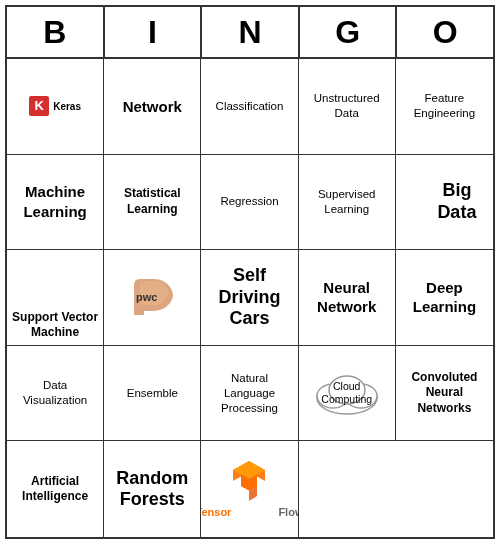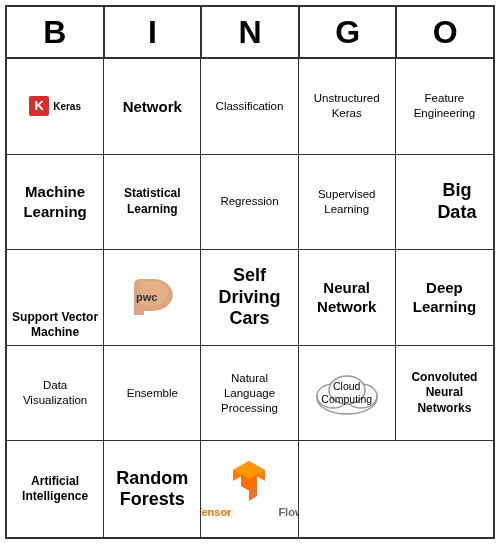--- a/index.html
+++ b/index.html
@@ -125,21 +125,21 @@
         <span class="keras-text">Keras</span>
       </div>
       </div>
       <div class="cell" style="font-weight: bold; font-size: 15px;">
         <span>Network</span>
       </div>
       <div class="cell">
         <span>Classification</span>
       </div>
       <div class="cell">
-        <span>Unstructured Keras</span>
+        <span>Unstructured Data</span>
       </div>
       <div class="cell">
         <span>Feature Engineering</span>
       </div>
       <div class="cell" style="font-weight: bold; font-size: 15px;">
         <span>Machine Learning</span>
       </div>
       <div class="cell" style="font-weight: bold; font-size: 12px;">
         <span>Statistical Learning</span>
       </div>

